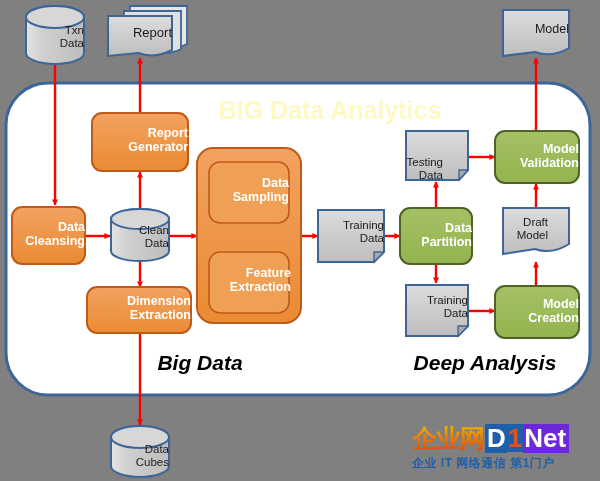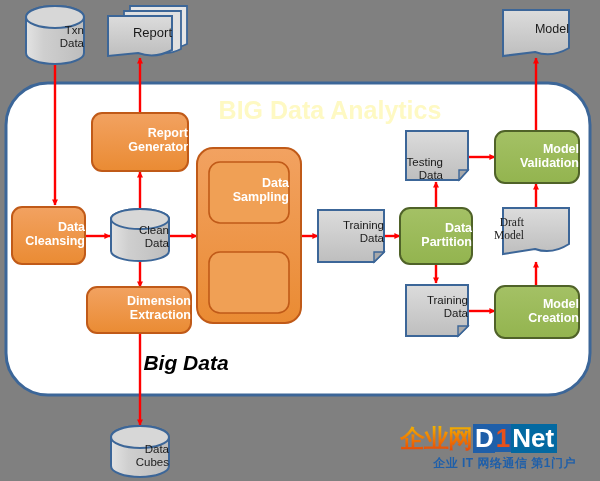--- a/index.html
+++ b/index.html
@@ -15,30 +15,30 @@
   
   .lbl{position:absolute;text-align:right;line-height:1.12;pointer-events:none;}
   .lbl.proc{color:#ffffff;font-weight:bold;font-size:12.5px;text-shadow:none;}
   .lbl.data{color:#1a1a1a;font-weight:normal;font-size:11.5px;}
   .lbl.title{color:#fef9c3;font-weight:bold;font-size:25px;letter-spacing:0px;}
   .lbl.section{color:#000000;font-weight:bold;font-style:italic;font-size:21px;}
 
   .ctr{display:flex;align-items:center;justify-content:center;height:100%;}
 
   
-  #watermark{position:absolute;left:400px;top:423px;width:176px;height:52px;text-align:right;}
+  #watermark{position:absolute;left:412px;top:423px;width:176px;height:52px;}
   .wm-row1{display:flex;align-items:center;height:30px;}
   .wm-cn{font-weight:bold;font-size:25px;letter-spacing:-1px;
     background:linear-gradient(180deg,#f3c400 0%,#f07c00 48%,#e23a0c 100%);
     -webkit-background-clip:text;background-clip:text;color:transparent;}
   .wm-d1net{display:flex;align-items:center;margin-left:1px;}
   .wm-d{background:#1f5fa9;color:#ffffff;font-weight:bold;font-size:26px;
     padding:0 1px 1px 2px;line-height:28px;}
   .wm-one{background:#1f5fa9;color:#e8511b;font-weight:bold;font-size:26px;line-height:28px;padding:0 1px;}
-  .wm-net{background:#0369a1;color:#ffffff;font-weight:bold;font-size:26px;line-height:28px;padding:0 3px 1px 1px;}
+  .wm-net{background:#6d28d9;color:#ffffff;font-weight:bold;font-size:26px;line-height:28px;padding:0 3px 1px 1px;}
   .wm-row2{margin-top:2px;color:#1f5fa9;font-weight:bold;font-size:12px;letter-spacing:0.5px;white-space:nowrap;}
 </style>
 </head>
 <body>
 
 <div id="stage">
 
   <svg id="diagram" viewBox="0 0 600 481">
     <defs>
       <marker id="ah" markerWidth="7" markerHeight="7" refX="5.6" refY="3" orient="auto" markerUnits="userSpaceOnUse">
@@ -178,25 +178,30 @@
       <path d="M503,208 L569,208 L569,244 q-17,11 -34,5 L503,254 Z" fill="url(#gGrayV)" stroke="#3C6698" stroke-width="2"></path>
     </g>
   </svg>
 
   <div class="lbl title" style="left:180px;top:93px;width:300px;height:34px;">
     <div class="ctr">
         <span>BIG Data Analytics</span>
       </div>
   </div>
 
-  <div class="lbl section" style="left:116px;top:349px;width:140px;height:28px;">
+  <div class="lbl section" style="left:130px;top:349px;width:140px;height:28px;">
     <div class="ctr">
         <span>Big Data</span>
       </div>
   </div>
+  <div class="lbl section" style="left:390px;top:349px;width:190px;height:28px;">
+    <div class="ctr">
+        <span>Deep Analysis</span>
+      </div>
+  </div>
 
   <div class="lbl data" style="left:26px;top:24px;width:58px;">
     <div>Txn</div>
     <div>Data</div>
   </div>
 
   <div class="lbl data" style="left:108px;top:26px;width:64px;font-size:13px;">
     <div>Report</div>
   </div>
 
@@ -222,20 +227,24 @@
   <div class="lbl data" style="left:111px;top:224px;width:58px;">
     <div>Clean</div>
     <div>Data</div>
   </div>
 
   <div class="lbl proc" style="left:209px;top:176px;width:80px;">
     <div>Data</div>
     <div>Sampling</div>
   </div>
 
+  <div class="lbl proc" style="left:207px;top:266px;width:84px;">
+    <div>Feature</div>
+    <div>Extraction</div>
+  </div>
 
   <div class="lbl proc" style="left:87px;top:294px;width:104px;">
     <div>Dimension</div>
     <div>Extraction</div>
   </div>
 
   <div class="lbl data" style="left:318px;top:219px;width:66px;">
     <div>Training</div>
     <div>Data</div>
   </div>
@@ -258,21 +267,21 @@
   <div class="lbl proc" style="left:495px;top:142px;width:84px;">
     <div>Model</div>
     <div>Validation</div>
   </div>
 
   <div class="lbl proc" style="left:495px;top:297px;width:84px;">
     <div>Model</div>
     <div>Creation</div>
   </div>
 
-  <div class="lbl data" style="left:479px;top:216px;width:45px;font-family:Liberation Serif, serif;">
+  <div class="lbl data" style="left:503px;top:216px;width:45px;">
     <div>Draft</div>
     <div>Model</div>
   </div>
 
   <div id="watermark">
     <div class="wm-row1">
       <span class="wm-cn">企业网</span>
       <span class="wm-d1net">
         <span class="wm-d">D</span>
           <span class="wm-one">1</span>

